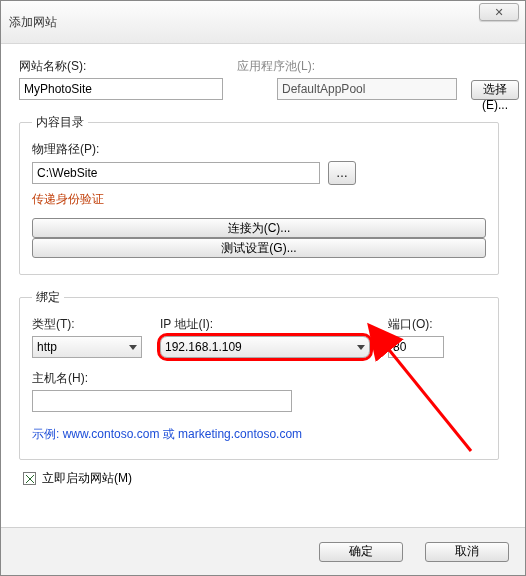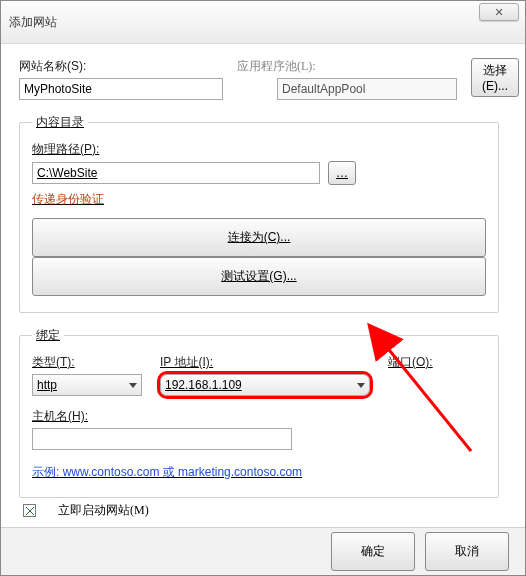--- a/index.html
+++ b/index.html
@@ -32,49 +32,48 @@
   .titlebar .close {
     position:absolute; right:6px; top:2px;
     width:40px; height:18px;
     border:1px solid #aaa; border-radius:3px;
     background:linear-gradient(#f7f7f7,#e3e3e3);
     display:flex; align-items:center; justify-content:center;
     font-size:11px; color:#555;
     box-shadow:0 1px 1px rgba(0,0,0,.15);
   }
   .content { padding: 14px 18px 0 18px; }
-  .row { display:flex; gap:14px; align-items:flex-start; }
+  .row { display:flex; gap:14px; align-items:flex-end; }
   .field { display:flex; flex-direction:column; }
   .label { color:#222; margin-bottom:3px; }
-  .label.gray { color:#888;font-family:Liberation Serif, serif; }
+  .label.gray { color:#888; }
   .textbox, .combobox {
     height:22px;
     border:1px solid #a9a9a9;
     padding:2px 4px;
     font-size:12px;
     font-family:inherit;
     background:#fff;
   }
   .textbox.dim { background:#f8f8f8; color:#555; }
   .btn {
-    height:39px;
+    height:20px;
     border:1px solid #8a8a8a;
     background:linear-gradient(#fdfdfd,#e2e2e2);
     border-radius:3px;
     padding:0 10px;
     font-size:12px;
     font-family:inherit;
     cursor:pointer;
   }
   fieldset.group {
     border:1px solid #d0d0d0;
     border-radius:2px;
     margin:14px 8px 0 0;
     padding:10px 12px 16px 12px;
-    text-decoration:underline;
   }
   fieldset.group > legend { padding:0 4px; color:#222; }
   .subgroup-title { margin:6px 0 4px 0; color:#c2410c; }
   .browse-btn {
     width:28px; height:24px;
     border:1px solid #8a8a8a;
     border-radius:3px;
     background:linear-gradient(#fdfdfd,#e2e2e2);
     display:flex; align-items:center; justify-content:center;
     cursor:pointer;
@@ -83,38 +82,38 @@
     display:flex; align-items:center; justify-content:space-between;
     padding:0 4px;
     background:linear-gradient(#fdfdfd,#e8e8e8);
     cursor:pointer;
   }
   .combobox .caret {
     width:0;height:0;border-left:4px solid transparent;border-right:4px solid transparent;border-top:5px solid #444;
   }
   .highlight-red { outline:3px solid #ff0000; outline-offset:0;border-radius:7px; }
   .example { color:#1d4ed8; margin-top:14px; }
-  .checkbox-row { display:flex; align-items:center; gap:22px; margin:4px 0 0 4px;font-family:Liberation Serif, serif; }
+  .checkbox-row { display:flex; align-items:center; gap:6px; margin:10px 0 0 4px; }
   .checkbox {
     width:13px;height:13px;border:1px solid #7a7a7a;background:#fff;
     display:flex;align-items:center;justify-content:center;
   }
   .checkbox.checked::after{
     content:""; width:8px;height:8px;
     background:
       linear-gradient(45deg, transparent 45%, #2a6b2f 45% 55%, transparent 55%),
       linear-gradient(-45deg, transparent 45%, #2a6b2f 45% 55%, transparent 55%);
   }
   .footer {
     position:absolute; bottom:0; left:0; right:0;
     border-top:1px solid #d0d0d0;
     background:#f2f2f2;
     height:48px;
     display:flex; align-items:center; justify-content:flex-end;
-    gap:10px; padding:0 16px;
+    gap:22px; padding:0 16px;
   }
   .footer .btn { width:84px; }
   
   .arrow-svg { position:absolute; left:0; top:0; pointer-events:none; }
 </style>
 </head>
 <body>
 
 <div class="window">
 
@@ -173,20 +172,21 @@
         </div>
         <div class="field" style="width:210px">
           <span class="label">IP 地址(I):</span>
           <div class="combobox highlight-red" style="width:210px">
             <span>192.168.1.109</span>
             <span class="caret"></span>
           </div>
         </div>
         <div class="field" style="width:56px">
           <span class="label">端口(O):</span>
+          <input class="textbox" style="width: 56px;" value="80">
         </div>
       </div>
 
       <div class="field" style="margin-top:12px;">
         <span class="label">主机名(H):</span>
         <input class="textbox" style="width: 260px;" value="">
       </div>
 
       <div class="example">示例: www.contoso.com 或 marketing.contoso.com</div>
     </fieldset>

